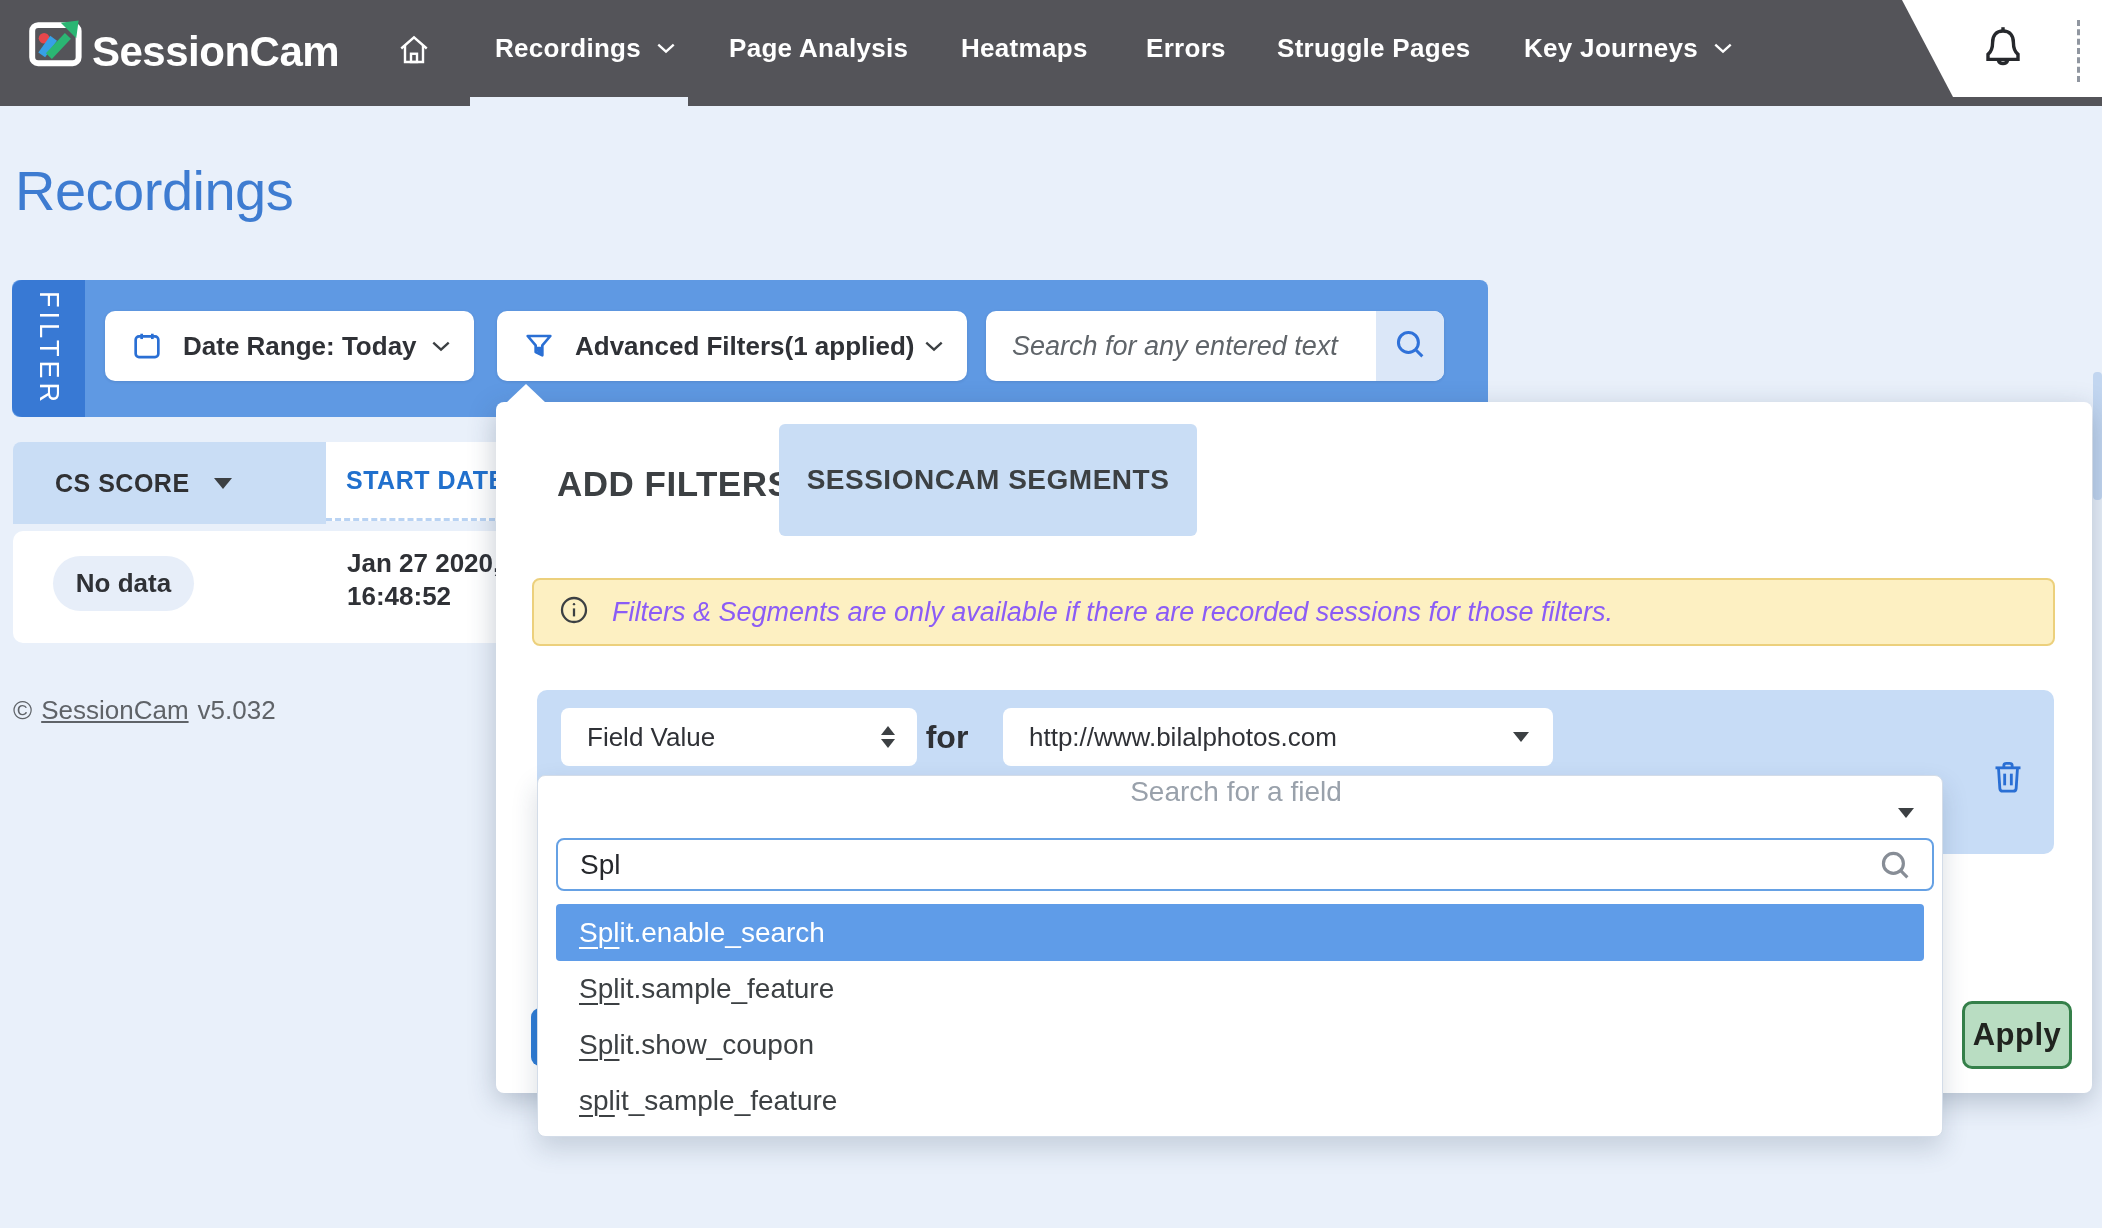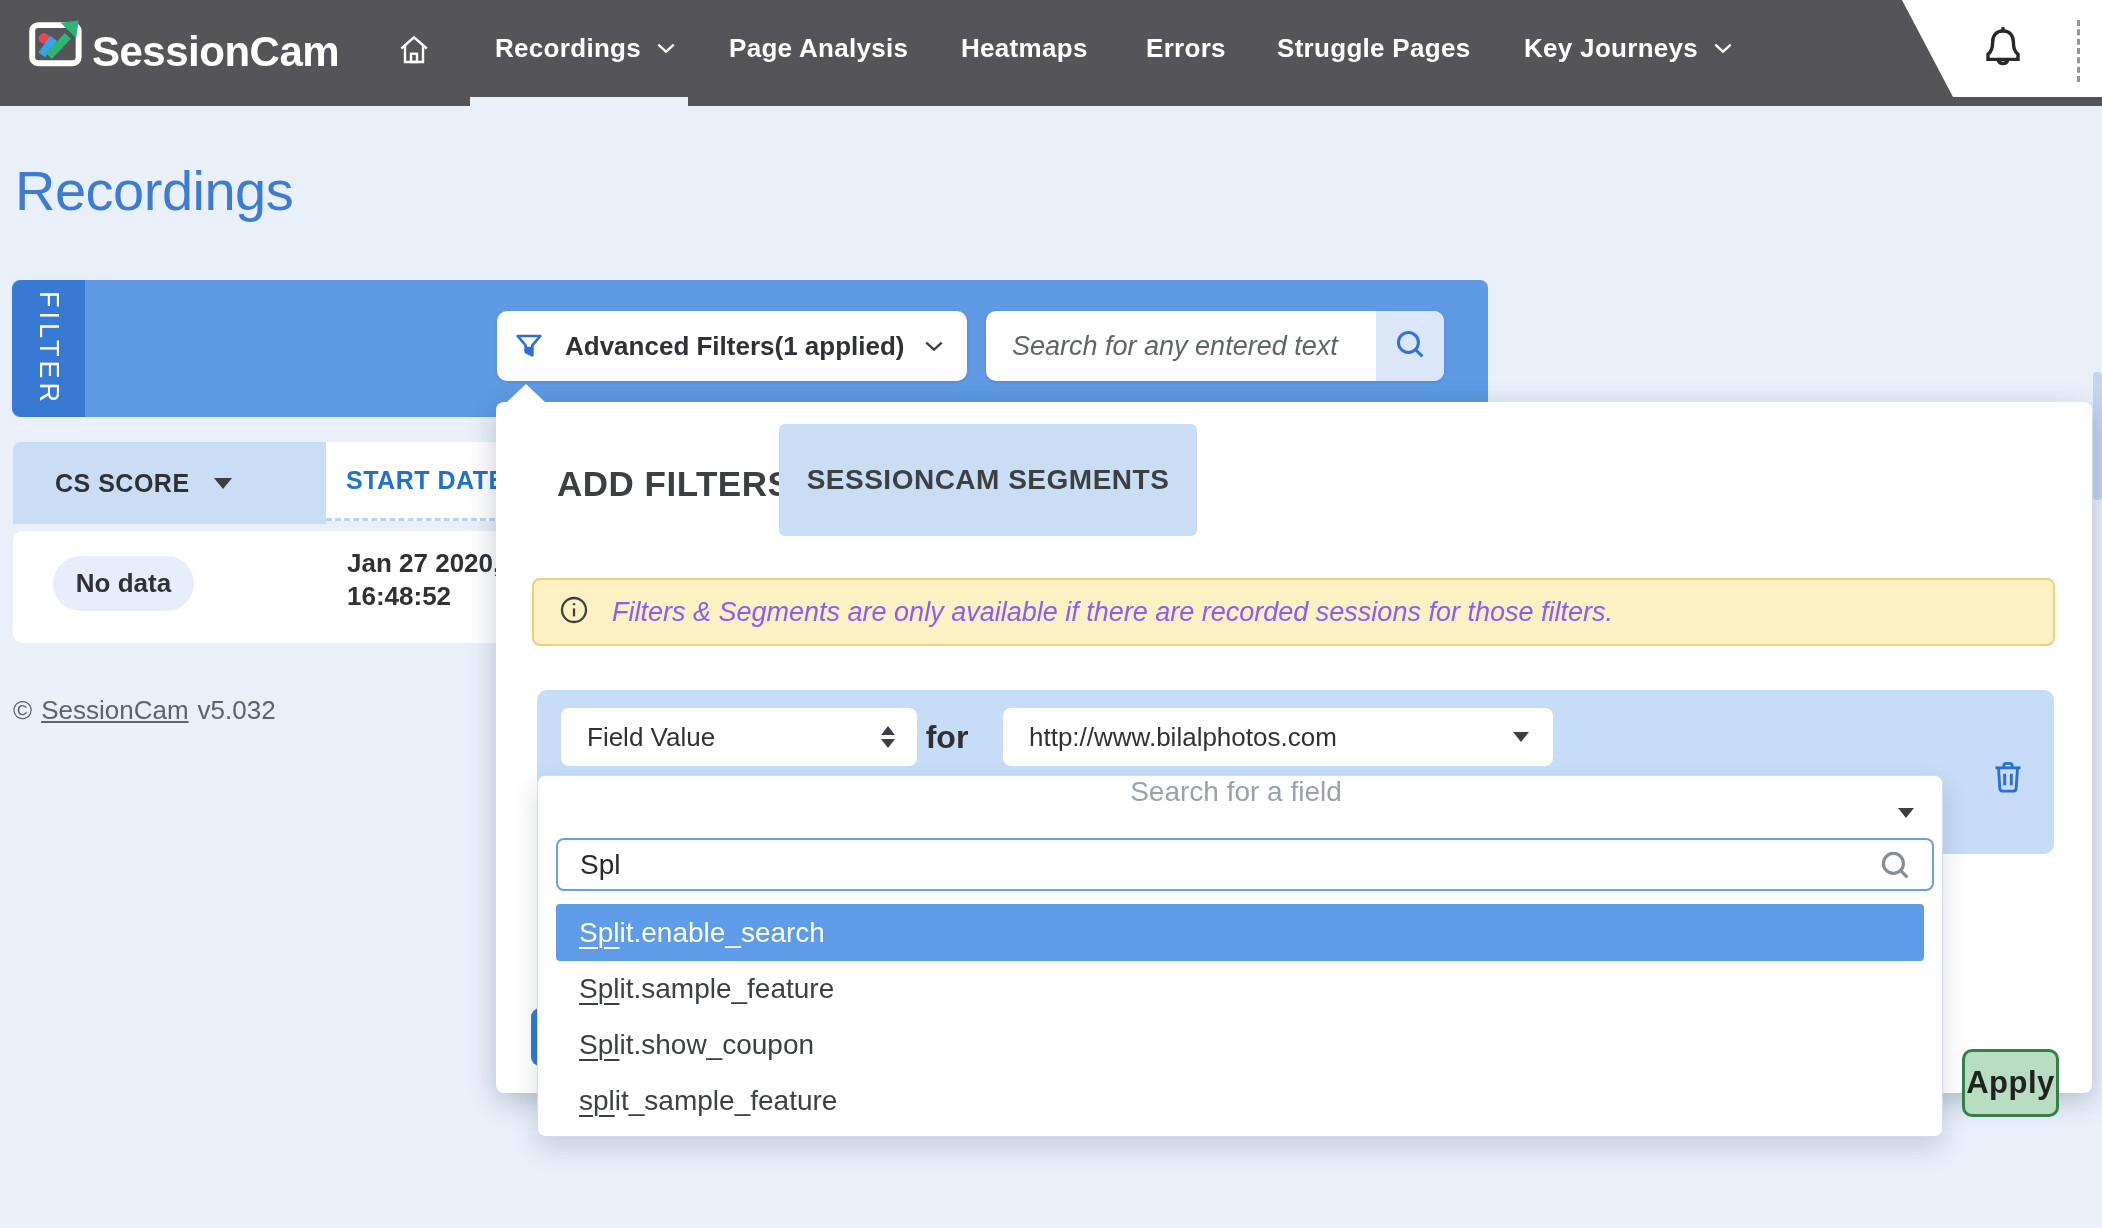--- a/index.html
+++ b/index.html
@@ -19,21 +19,21 @@
   
   .page-title{left:15px;top:158px;font-size:56px;color:#3e7cd1;font-weight:400;letter-spacing:-0.5px;}
 
   
   .filter-bar{left:12px;top:280px;width:1476px;height:137px;background:#5f99e3;border-radius:8px;z-index:1;}
   .filter-tab{left:12px;top:280px;width:73px;height:137px;background:#3879d4;border-radius:10px 0 0 10px;display:flex;align-items:center;justify-content:center;z-index:2;}
   .filter-tab-text{writing-mode:vertical-rl;color:#fff;font-size:27px;letter-spacing:4px;font-weight:400;}
   .bar-btn{top:311px;height:70px;background:#fff;border-radius:10px;display:flex;align-items:center;z-index:2;cursor:pointer;box-shadow:0 1px 3px rgba(30,50,90,.15);}
   .bar-btn .btn-label{font-size:26px;font-weight:bold;color:#2f3136;}
   .date-btn{left:105px;width:369px;padding-left:26px;box-sizing:border-box;}
-  .adv-btn{left:497px;width:470px;padding-left:16px;box-sizing:border-box;}
+  .adv-btn{left:497px;width:470px;padding-left:26px;box-sizing:border-box;}
   .btn-icon{display:flex;align-items:center;margin-right:20px;}
   .btn-caret{margin-left:auto;margin-right:24px;display:flex;align-items:center;}
   .search-wrap{left:986px;top:311px;width:458px;height:70px;background:#fff;border-radius:10px;display:flex;overflow:hidden;z-index:2;box-shadow:0 1px 3px rgba(30,50,90,.15);}
   .search-input{flex:1;border:none;outline:none;font-size:27px;color:#b91c1c;padding:0 10px 0 26px;font-family:"Liberation Sans",sans-serif;background:transparent;}
   .search-input::placeholder{font-style:italic;color:#5f6469;}
   .search-btn{width:110px;height:70px;background:#dbe7f8;display:flex;align-items:center;justify-content:center;cursor:pointer;}
 
   
   .th-cs{left:13px;top:442px;width:313px;height:82px;background:#c9ddf5;border-radius:8px 0 0 0;display:flex;align-items:center;padding-left:42px;box-sizing:border-box;z-index:1;cursor:pointer;}
   .th-sd{left:326px;top:442px;width:332px;height:79px;background:#fff;border-bottom:3px dashed #b9d3f3;display:flex;align-items:center;padding-left:20px;box-sizing:border-box;z-index:1;cursor:pointer;}
@@ -58,21 +58,21 @@
   .blue-box{left:537px;top:690px;width:1517px;height:164px;background:#c7dcf6;border-radius:10px;z-index:11;}
   .fv-select{left:549px;top:708px;width:356px;height:58px;background:#fff;border-radius:8px;display:flex;align-items:center;padding:0 22px 0 26px;box-sizing:border-box;z-index:12;cursor:pointer;margin-left:12px;}
   .sel-text{font-size:26px;color:#2f3136;}
   .spinner{margin-left:auto;display:flex;flex-direction:column;gap:4px;align-items:center;}
   .spin-up{width:0;height:0;border-left:7px solid transparent;border-right:7px solid transparent;border-bottom:9px solid #3c4043;}
   .spin-dn{width:0;height:0;border-left:7px solid transparent;border-right:7px solid transparent;border-top:9px solid #3c4043;}
   .for-label{left:922px;top:708px;width:50px;height:58px;display:flex;align-items:center;justify-content:center;font-size:32px;font-weight:bold;color:#2f3136;z-index:12;}
   .url-select{left:1003px;top:708px;width:550px;height:58px;background:#fff;border-radius:8px;display:flex;align-items:center;padding:0 24px 0 26px;box-sizing:border-box;z-index:12;cursor:pointer;}
   .tri-sm{width:0;height:0;border-left:8px solid transparent;border-right:8px solid transparent;border-top:10px solid #3c4043;margin-left:auto;}
   .trash{left:1988px;top:757px;z-index:12;cursor:pointer;}
-  .apply-btn{left:1962px;top:1001px;width:97px;height:68px;background:#b9ddc2;border:3px solid #35804a;border-radius:10px;display:flex;align-items:center;justify-content:center;font-size:31px;font-weight:bold;color:#20241f;letter-spacing:.5px;box-sizing:border-box;z-index:12;cursor:pointer;margin-top:48px;}
+  .apply-btn{left:1962px;top:1001px;width:110px;height:68px;background:#b9ddc2;border:3px solid #35804a;border-radius:10px;display:flex;align-items:center;justify-content:center;font-size:31px;font-weight:bold;color:#20241f;letter-spacing:.5px;box-sizing:border-box;z-index:12;cursor:pointer;}
   .sliver-btn{left:531px;top:1008px;width:26px;height:58px;background:#2e7cd6;border-radius:9px;z-index:11;}
 
   
   .combo{left:537px;top:775px;width:1406px;height:362px;background:#fff;border:1px solid #d3dce8;border-radius:8px;box-shadow:0 12px 26px rgba(40,60,90,.18);box-sizing:border-box;z-index:12;}
   .combo-head{position:absolute;left:0;top:0;width:100%;height:58px;display:flex;align-items:center;padding:0 28px 0 20px;box-sizing:border-box;cursor:pointer;flex-direction:column;}
   .combo-placeholder{font-size:28px;color:#99a1ab;}
   .spl-input-wrap{position:absolute;left:18px;top:62px;width:1378px;height:53px;border:2px solid #66a1e4;border-radius:8px;display:flex;align-items:center;box-sizing:border-box;background:#fff;}
   .spl-input{flex:1;border:none;outline:none;font-size:28px;color:#26282c;padding-left:22px;font-family:"Liberation Sans",sans-serif;background:transparent;}
   .spl-mag{margin-right:18px;display:flex;align-items:center;}
   .opt{position:absolute;left:18px;width:1368px;height:56px;display:flex;align-items:center;padding-left:23px;box-sizing:border-box;font-size:28px;color:#3c4043;cursor:pointer;}
@@ -144,20 +144,35 @@
     <div class="abs dash-divider"></div>
   </div>
 
   <div class="abs page-title">Recordings</div>
 
   <div class="abs filter-bar"></div>
   <div class="abs filter-tab">
     <span class="filter-tab-text">FILTER</span>
   </div>
 
+  <div class="abs bar-btn date-btn">
+    <span class="btn-icon">
+      <svg width="32" height="32" viewBox="0 0 24 24" fill="none" stroke="#2a6fd4" stroke-width="2">
+        <rect x="3.5" y="4.8" width="17" height="15.5" rx="2.5"></rect>
+        <line x1="8" y1="2.8" x2="8" y2="6.8"></line>
+        <line x1="16" y1="2.8" x2="16" y2="6.8"></line>
+      </svg>
+    </span>
+    <span class="btn-label">Date Range: Today</span>
+    <span class="btn-caret">
+      <svg width="18" height="11" viewBox="0 0 14 8" fill="none" stroke="#3c4043" stroke-width="1.8">
+          <path d="M1 1 L7 6.5 L13 1"></path>
+        </svg>
+    </span>
+  </div>
 
   <div class="abs bar-btn adv-btn">
     <span class="btn-icon">
       <svg width="32" height="32" viewBox="0 0 24 24" fill="none" stroke="#2a6fd4" stroke-width="2" stroke-linejoin="round">
         <path d="M3.5 4.5 H20.5 L14.5 11.5 V19 L9.5 16.5 V11.5 Z"></path>
         <path d="M10.2 12.5 h3.6 V18.2 L10.2 16 z" fill="#2a6fd4" stroke="none"></path>
       </svg>
     </span>
     <span class="btn-label">Advanced Filters(1 applied)</span>
     <span class="btn-caret">

